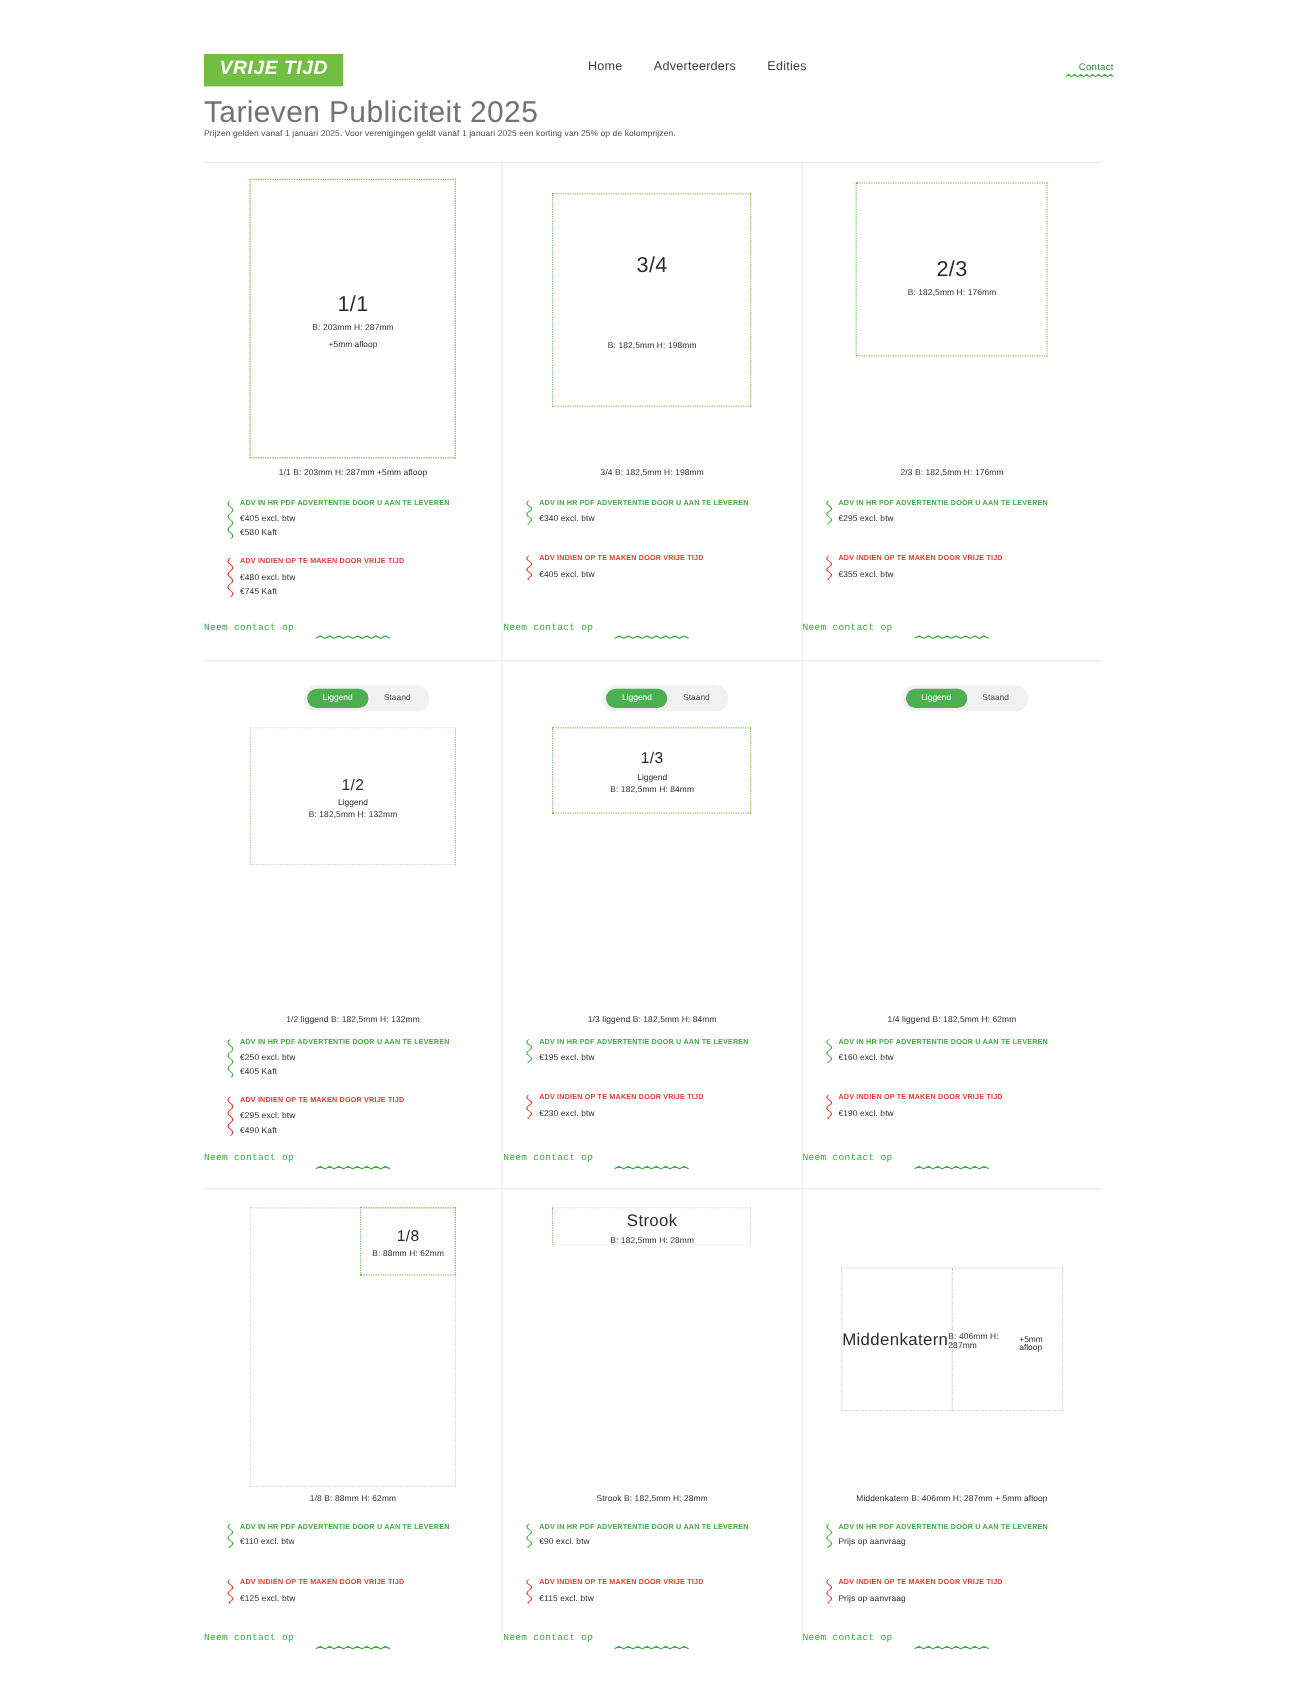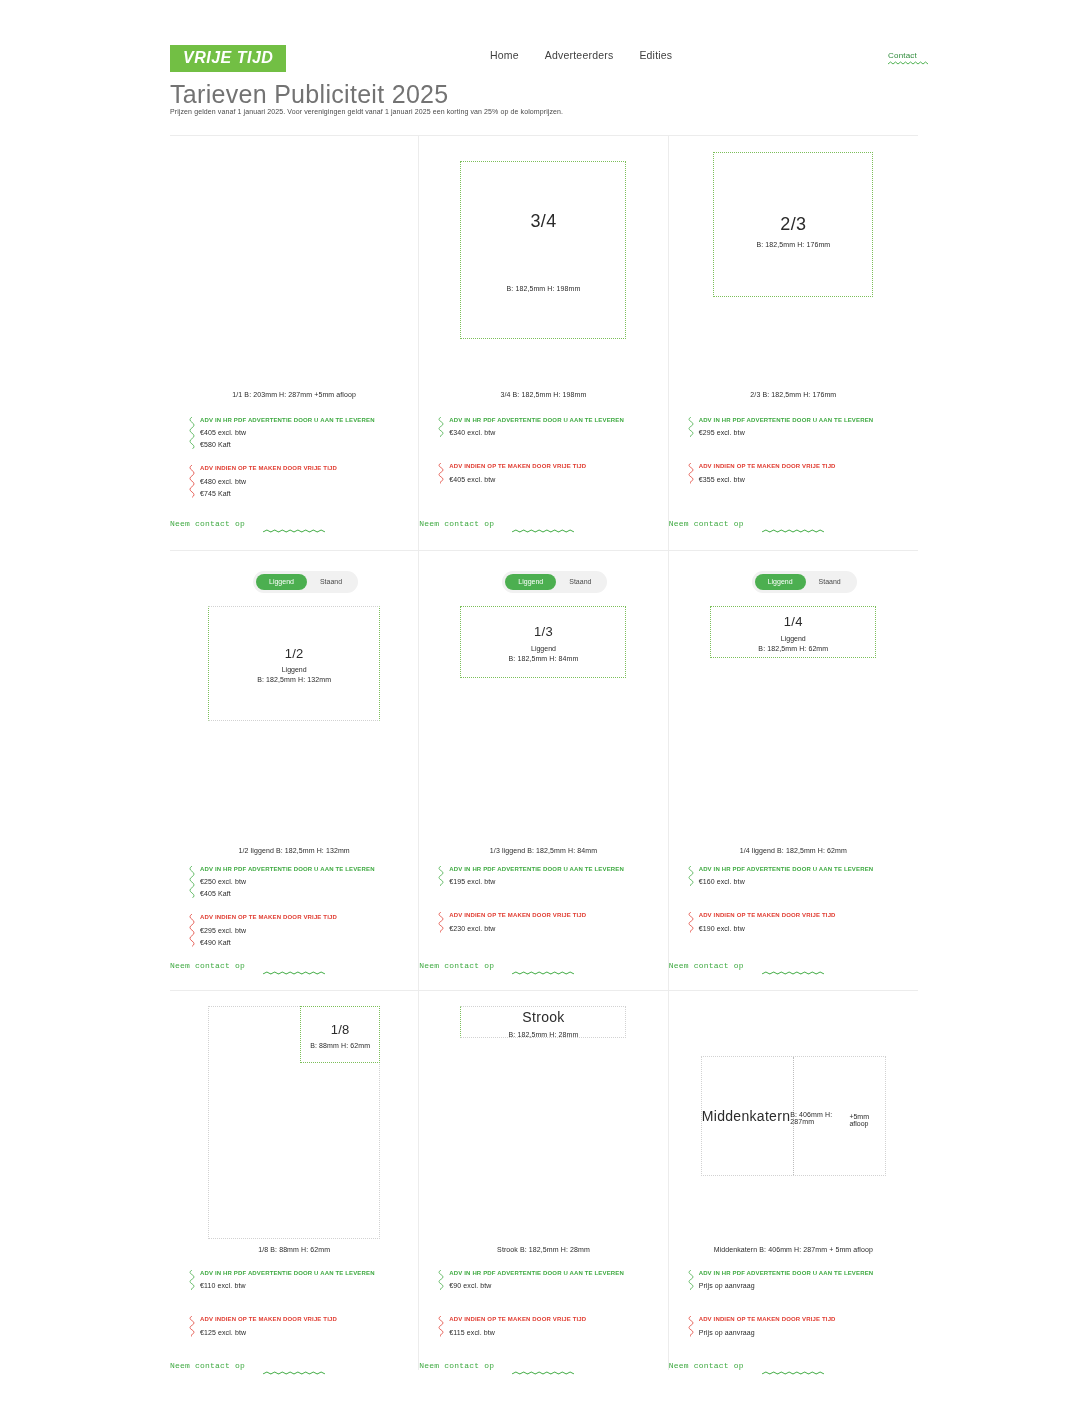--- a/index.html
+++ b/index.html
@@ -30,21 +30,21 @@
     position: absolute; left: 490px; top: 49px;
     display: flex; gap: 26px; align-items: center;
   }
   .nav-item {
     font-size: 10.5px; color: #3f3f3f; letter-spacing: 0.2px;
     cursor: pointer;
   }
   .contact-link {
     position: absolute; left: 888px; top: 51px;
     font-size: 8px; color: #2e8b3a; letter-spacing: 0.2px;
-    cursor: pointer; text-align: left;
+    cursor: pointer; text-align: right;
   }
   .squiggle {
     display: block; width: 100%; height: 5px; margin-top: 1px;
   }
 
   
   .page-title {
     position: absolute; left: 170px; top: 80px;
     font-size: 25px; color: #737373; font-weight: 400;
     letter-spacing: 0.3px;
@@ -158,20 +158,27 @@
       </svg>
     </div>
   </div>
 
   <div class="page-title">Tarieven Publiciteit 2025</div>
   <div class="page-subtitle">Prijzen gelden vanaf 1 januari 2025. Voor verenigingen geldt vanaf 1 januari 2025 een korting van 25% op de kolomprijzen.</div>
 
   <div class="grid-row row1">
 
     <div class="cell">
+      <div class="outer-frame" style="width:172px;height:233px;margin-top:13px;">
+        <div class="inner-dotted" style="left:-1px;top:-1px;right:-1px;bottom:-1px;">
+          <div class="ad-frac big">1/1</div>
+          <div class="ad-dims">B: 203mm H: 287mm</div>
+          <div class="ad-bleed">+5mm afloop</div>
+        </div>
+      </div>
       <div class="caption" style="top:255px;">1/1 B: 203mm H: 287mm +5mm afloop</div>
 
       <div class="price-block" style="top:280px;">
         <div class="price-group">
           <svg class="sq" viewBox="0 0 8 60" preserveAspectRatio="none">
             <path d="M4 0 Q0 5 4 10 Q8 15 4 20 Q0 25 4 30 Q8 35 4 40 Q0 45 4 50 Q8 55 4 60" fill="none" stroke="#3faa42" stroke-width="1"></path>
           </svg>
           <div class="price-head green">ADV IN HR PDF ADVERTENTIE DOOR U AAN TE LEVEREN</div>
           <div class="price-line">€405 excl. btw</div>
           <div class="price-line">€580 Kaft</div>
@@ -342,25 +349,20 @@
         </svg>
       </div>
     </div>
 
     <div class="cell noborder-r">
       <div class="toggle" style="left:83px;top:20px;">
         <span class="toggle-opt active">Liggend</span>
         <span class="toggle-opt">Staand</span>
       </div>
 
-      <div class="ad-box" style="width:166px;height:52px;margin-top:55px;">
-        <div class="ad-frac">1/4</div>
-        <div class="ad-orient">Liggend</div>
-        <div class="ad-dims">B: 182,5mm H: 62mm</div>
-      </div>
 
       <div class="caption" style="top:296px;">1/4 liggend B: 182,5mm H: 62mm</div>
 
       <div class="price-block" style="top:314px;">
         <div class="price-group">
           <svg class="sq" viewBox="0 0 8 44" preserveAspectRatio="none">
             <path d="M4 0 Q0 5 4 10 Q8 15 4 20 Q0 25 4 30 Q8 35 4 40 Q2 42 4 44" fill="none" stroke="#3faa42" stroke-width="1"></path>
           </svg>
           <div class="price-head green">ADV IN HR PDF ADVERTENTIE DOOR U AAN TE LEVEREN</div>
           <div class="price-line">€160 excl. btw</div>

